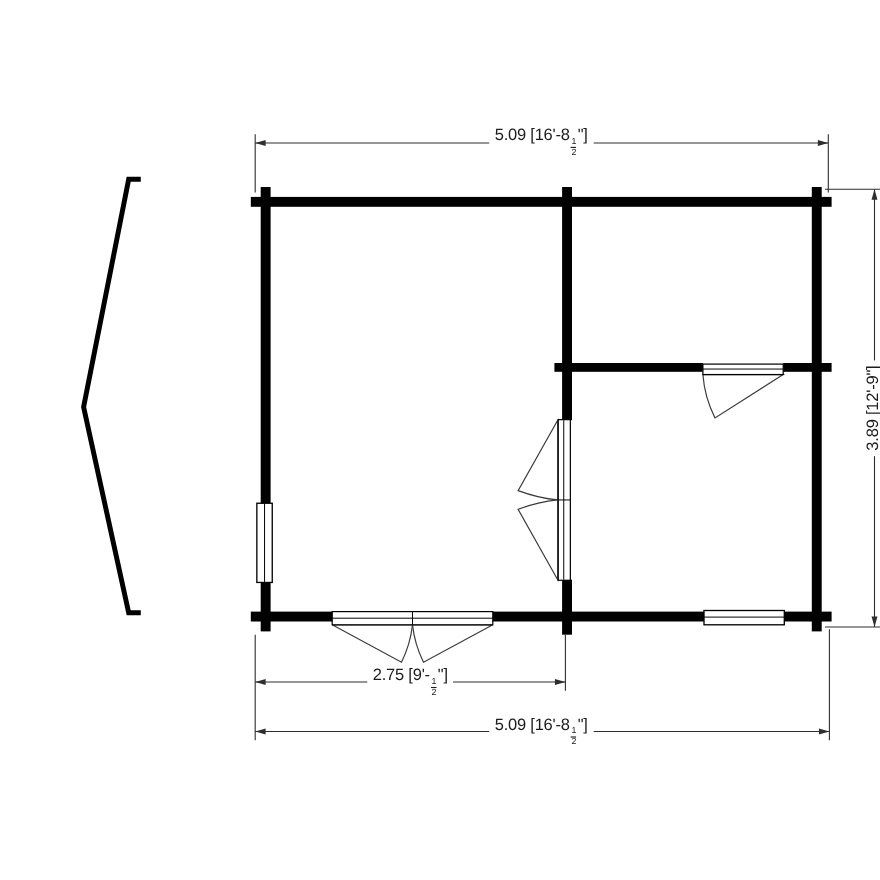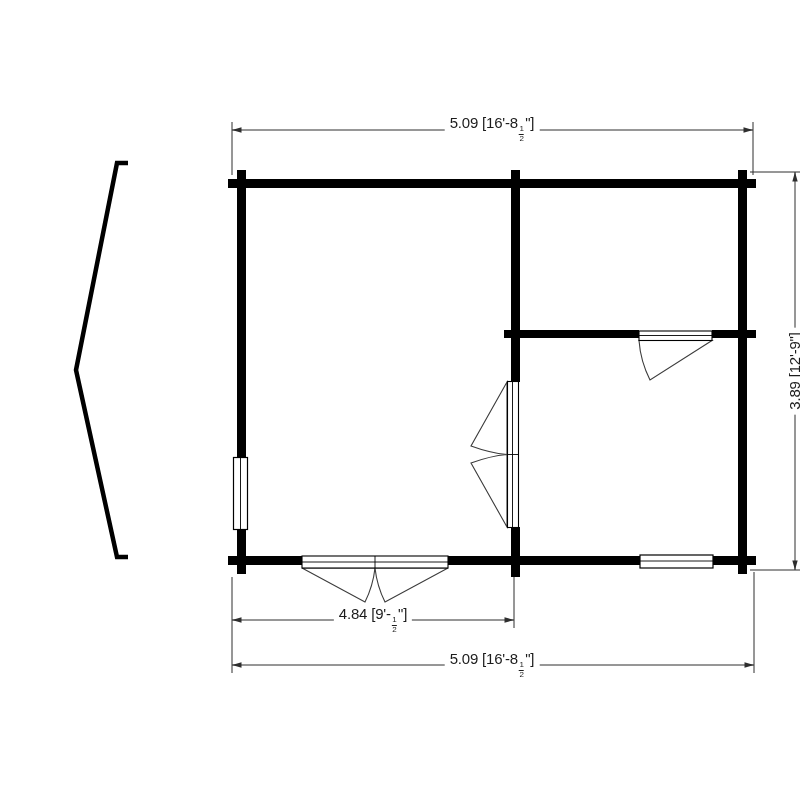--- a/index.html
+++ b/index.html
@@ -140,21 +140,21 @@
         <span class="num">1</span>
         <span class="den">2</span>
       </span><span>"]</span>
   </div>
 
   <div class="dim-label rotated" style="left:754px; top:371px;">
     <span>3.89</span><span> [12'-9"]</span>
   </div>
 
   <div class="dim-label center" style="left:333px; top:620px;">
-    <span>4.84</span><span> [9'-</span><span class="frac">
+    <span>2.75</span><span> [9'-</span><span class="frac">
         <span class="num">1</span>
         <span class="den">2</span>
       </span><span>"]</span>
   </div>
 
   <div class="dim-label center" style="left:452px; top:665px;">
     <span>5.09</span><span> [16'-8</span><span class="frac">
         <span class="num">1</span>
         <span class="den">2</span>
       </span><span>"]</span>

